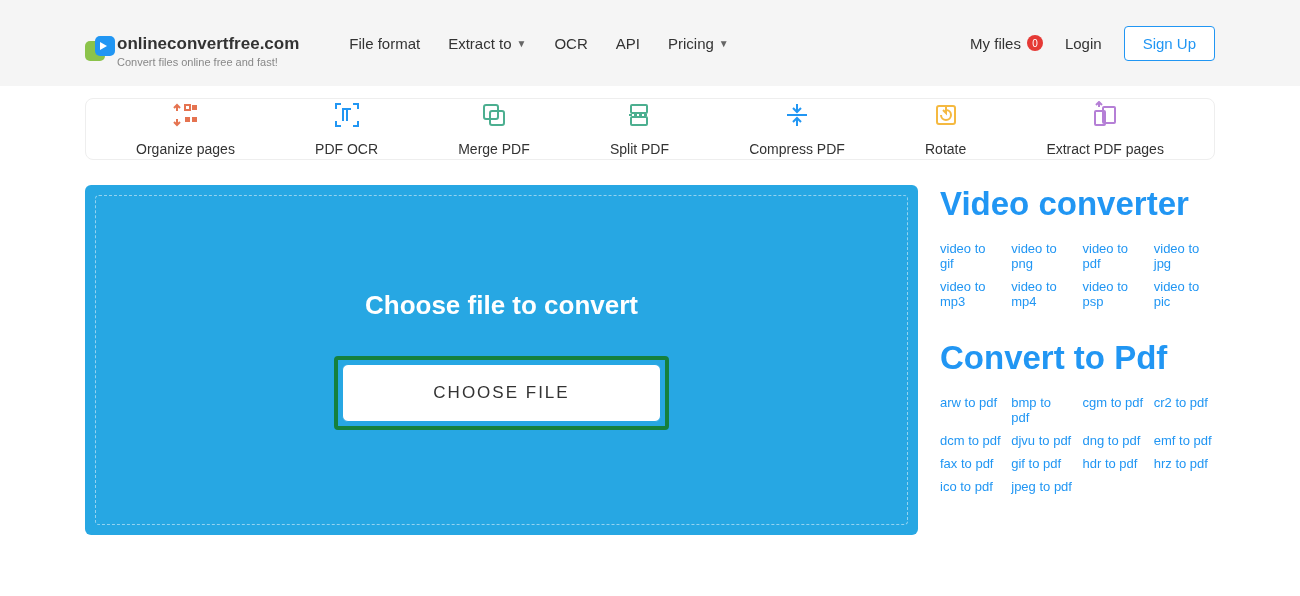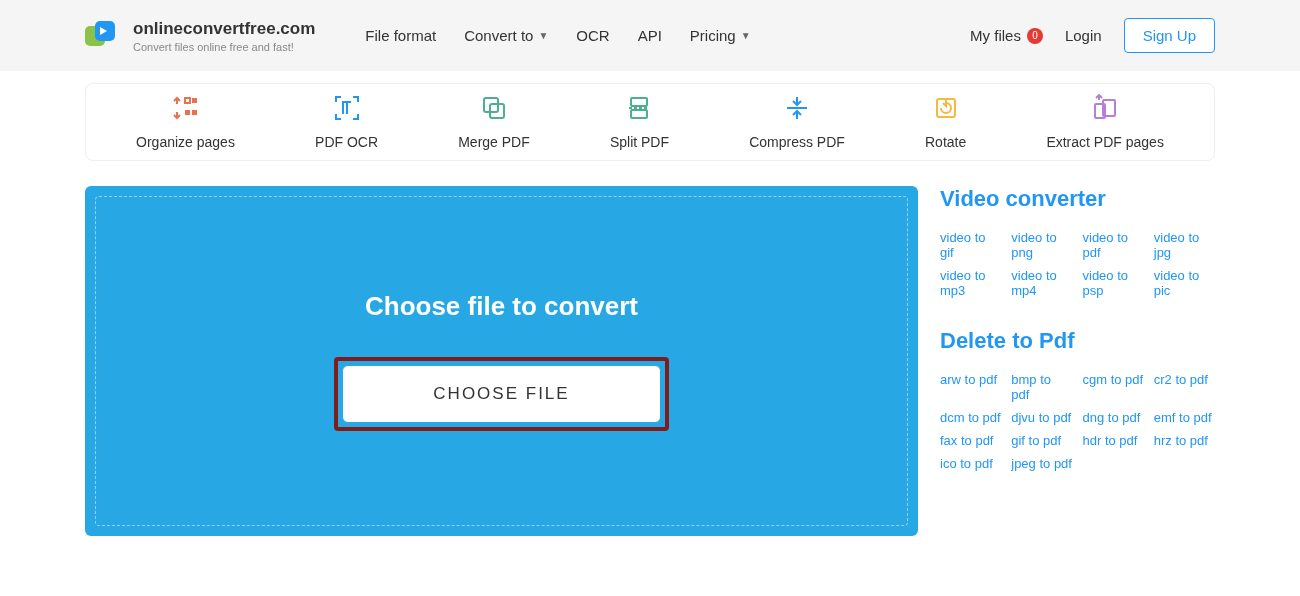--- a/index.html
+++ b/index.html
@@ -1,54 +1,54 @@
 <!DOCTYPE html>
 <html><head>
 <meta charset="utf-8">
 <style>
   * { margin: 0; padding: 0; box-sizing: border-box; }
   body { font-family: Arial, Helvetica, sans-serif; background: #fff; color: #333; width: 1300px; }
   
   
   .header { background: #f5f5f5; padding: 18px 0; display: flex; align-items: center; }
   .header-inner { width: 1130px; margin: 0 auto; display: flex; align-items: center; }
-  .logo-wrap { display: flex; align-items: center; gap: 18px; }
+  .logo-wrap { display: flex; align-items: center; gap: 2px; margin-top: 16px; }
   .logo-icon { width: 30px; height: 30px; }
   .logo-text { display: flex; flex-direction: column; }
   .site-name { font-weight: bold; font-size: 17px; color: #333; }
   .site-tag { font-size: 11px; color: #888; margin-top: 2px; }
   .nav { display: flex; gap: 28px; margin-left: 50px; align-items: center; }
   .nav-item { font-size: 15px; color: #333; cursor: pointer; display: flex; align-items: center; gap: 5px; }
   .caret { font-size: 10px; color: #666; }
   .header-right { margin-left: auto; display: flex; align-items: center; gap: 22px; }
   .myfiles { font-size: 15px; color: #333; cursor: pointer; display: flex; align-items: center; gap: 6px; }
   .badge { background: #e53935; color: #fff; font-size: 10px; width: 16px; height: 16px; border-radius: 50%; display: flex; align-items: center; justify-content: center; }
   .login { font-size: 15px; color: #333; cursor: pointer; }
   .signup-btn { border: 1.5px solid #2196f3; color: #2196f3; background: #fff; padding: 8px 18px; border-radius: 4px; font-size: 15px; cursor: pointer; }
   
   
   .tools-wrap { width: 1130px; margin: 12px auto 0; }
-  .tools-bar { border: 1px solid #eee; border-radius: 8px; padding: 10px 10px; display: flex; justify-content: space-around; align-items: flex-start; }
+  .tools-bar { border: 1px solid #eee; border-radius: 8px; padding: 2px 10px; display: flex; justify-content: space-around; align-items: flex-start; }
   .tool { display: flex; flex-direction: column; align-items: center; gap: 12px; cursor: pointer; }
   .tool-icon { width: 28px; height: 28px; display: flex; align-items: center; justify-content: center; }
   .tool-label { font-size: 14px; color: #333; }
   
   
   .main { width: 1130px; margin: 25px auto 0; display: flex; gap: 22px; }
   .drop-zone { flex: 1; background: #27a7e3; border-radius: 6px; padding: 10px; }
   .drop-inner { border: 1px dashed rgba(255,255,255,0.5); border-radius: 4px; height: 330px; display: flex; flex-direction: column; align-items: center; justify-content: center; }
   .drop-title { color: #fff; font-size: 26px; font-weight: bold; margin-bottom: 35px; }
-  .choose-wrap { border: 4px solid #7f1d1d; padding: 4px; border-radius: 4px; }
+  .choose-wrap { border: 4px solid #15803d; padding: 4px; border-radius: 4px; }
   .choose-btn { background: #fff; color: #333; font-size: 17px; letter-spacing: 2px; padding: 18px 90px; border-radius: 6px; border: 1px solid #27a7e3; cursor: pointer; }
   .drop-hint { color: #fff; font-size: 13px; margin-top: 22px; }
   .drop-hint a { color: #fff; text-decoration: underline; }
   
   
   .sidebar { width: 275px; }
-  .side-head { color: #2196f3; font-size: 22px; font-weight: bold; margin-bottom: 18px; }
+  .side-head { color: #2196f3; font-size: 33px; font-weight: bold; margin-bottom: 18px; }
   .side-links { display: grid; grid-template-columns: 1fr 1fr 1fr 1fr; column-gap: 10px; row-gap: 8px; margin-bottom: 30px; }
   .side-link { color: #2196f3; font-size: 13px; cursor: pointer; }
 </style>
 </head>
 <body>
 
 <div class="header">
   <div class="header-inner">
     <div class="logo-wrap">
       <span class="logo-icon">
@@ -61,21 +61,21 @@
       <span class="logo-text">
         <span class="site-name">onlineconvertfree.com</span>
         <span class="site-tag">Convert files online free and fast!</span>
       </span>
     </div>
     <div class="nav" id="nav">
         <span class="nav-item">
           <span>File format</span>
         </span>
         <span class="nav-item">
-          <span>Convert to</span>
+          <span>Extract to</span>
           <span class="caret">▼</span>
         </span>
         <span class="nav-item">
           <span>OCR</span>
         </span>
         <span class="nav-item">
           <span>API</span>
         </span>
         <span class="nav-item">
           <span>Pricing</span>
@@ -183,21 +183,21 @@
       <div class="side-links">
         <span class="side-link">video to gif</span>
         <span class="side-link">video to png</span>
         <span class="side-link">video to pdf</span>
         <span class="side-link">video to jpg</span>
         <span class="side-link">video to mp3</span>
         <span class="side-link">video to mp4</span>
         <span class="side-link">video to psp</span>
         <span class="side-link">video to pic</span>
       </div>
-      <div class="side-head">Delete to Pdf</div>
+      <div class="side-head">Convert to Pdf</div>
       <div class="side-links">
         <span class="side-link">arw to pdf</span>
         <span class="side-link">bmp to pdf</span>
         <span class="side-link">cgm to pdf</span>
         <span class="side-link">cr2 to pdf</span>
         <span class="side-link">dcm to pdf</span>
         <span class="side-link">djvu to pdf</span>
         <span class="side-link">dng to pdf</span>
         <span class="side-link">emf to pdf</span>
         <span class="side-link">fax to pdf</span>

